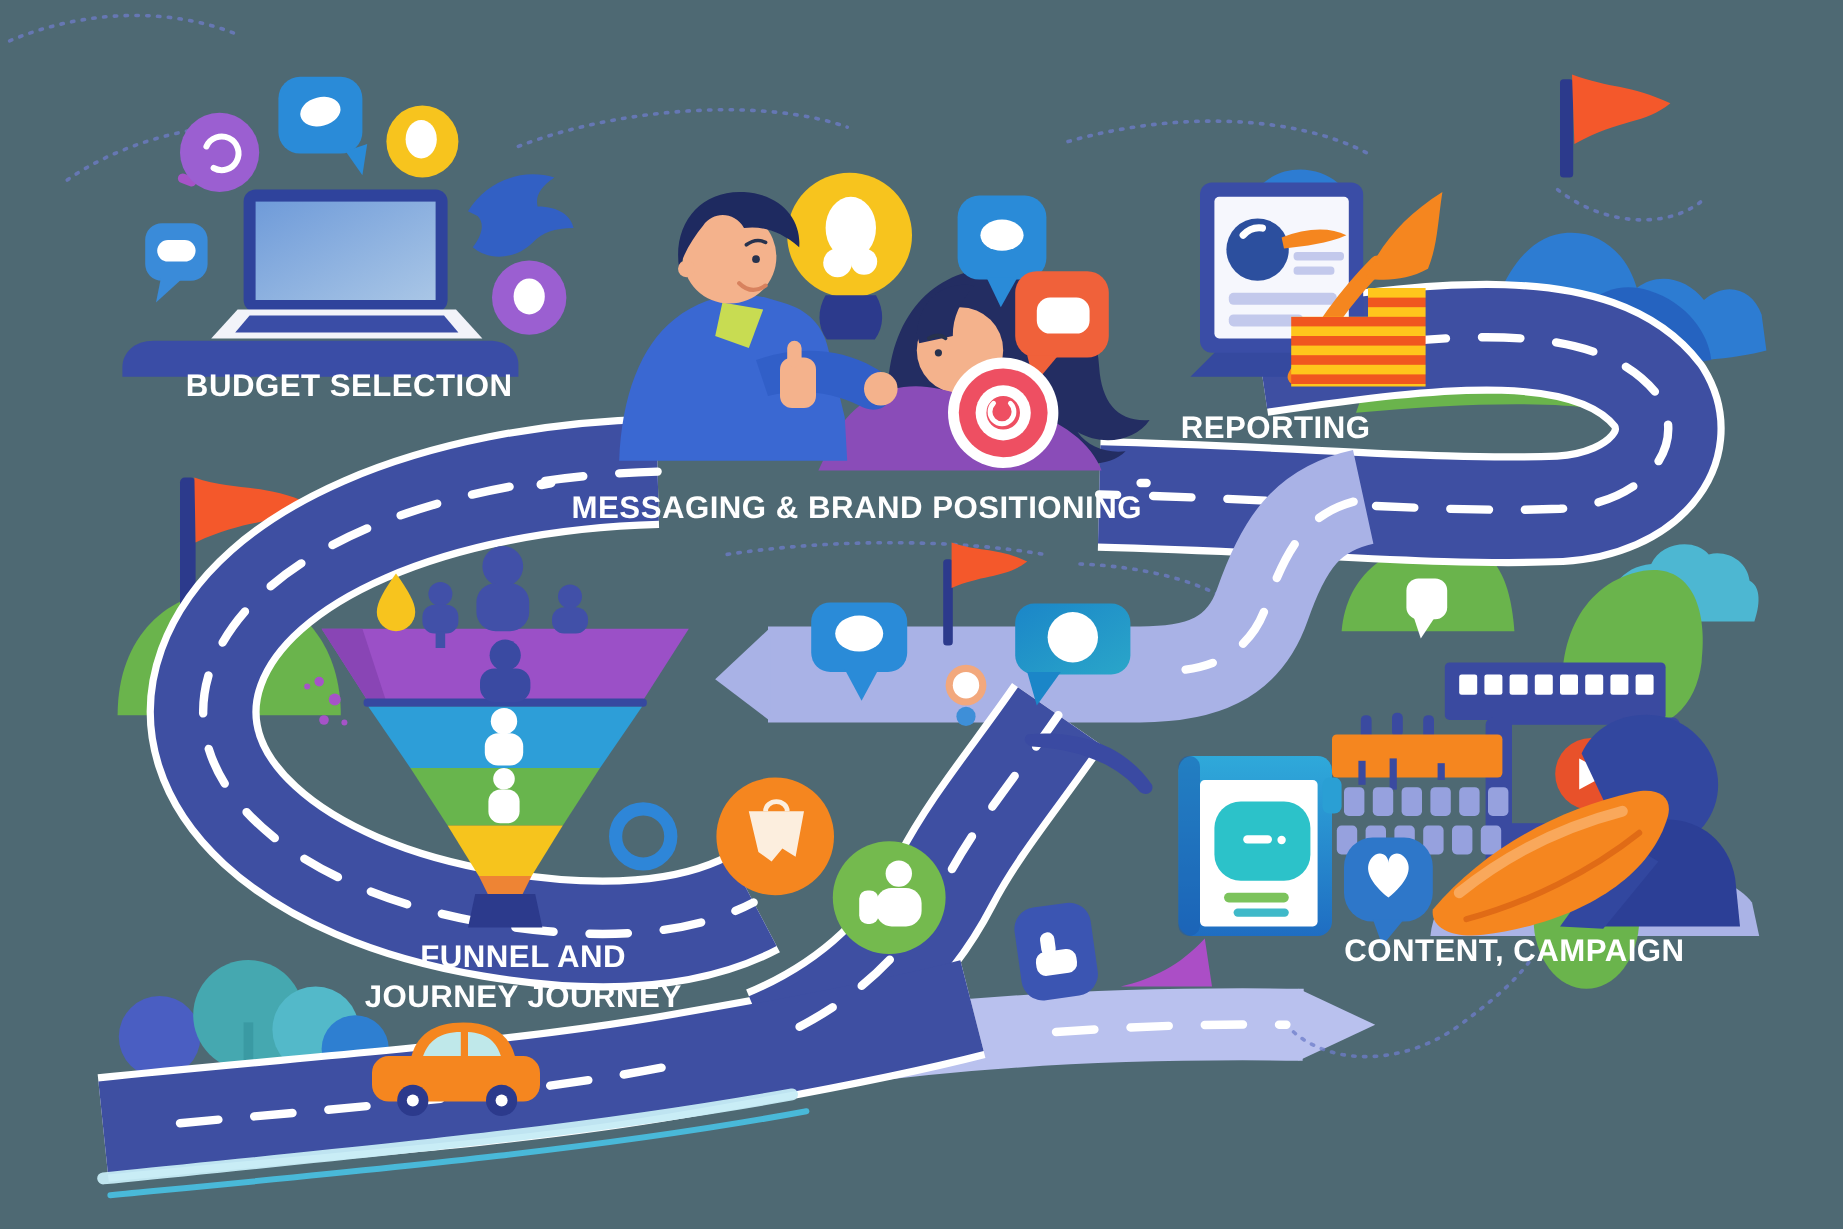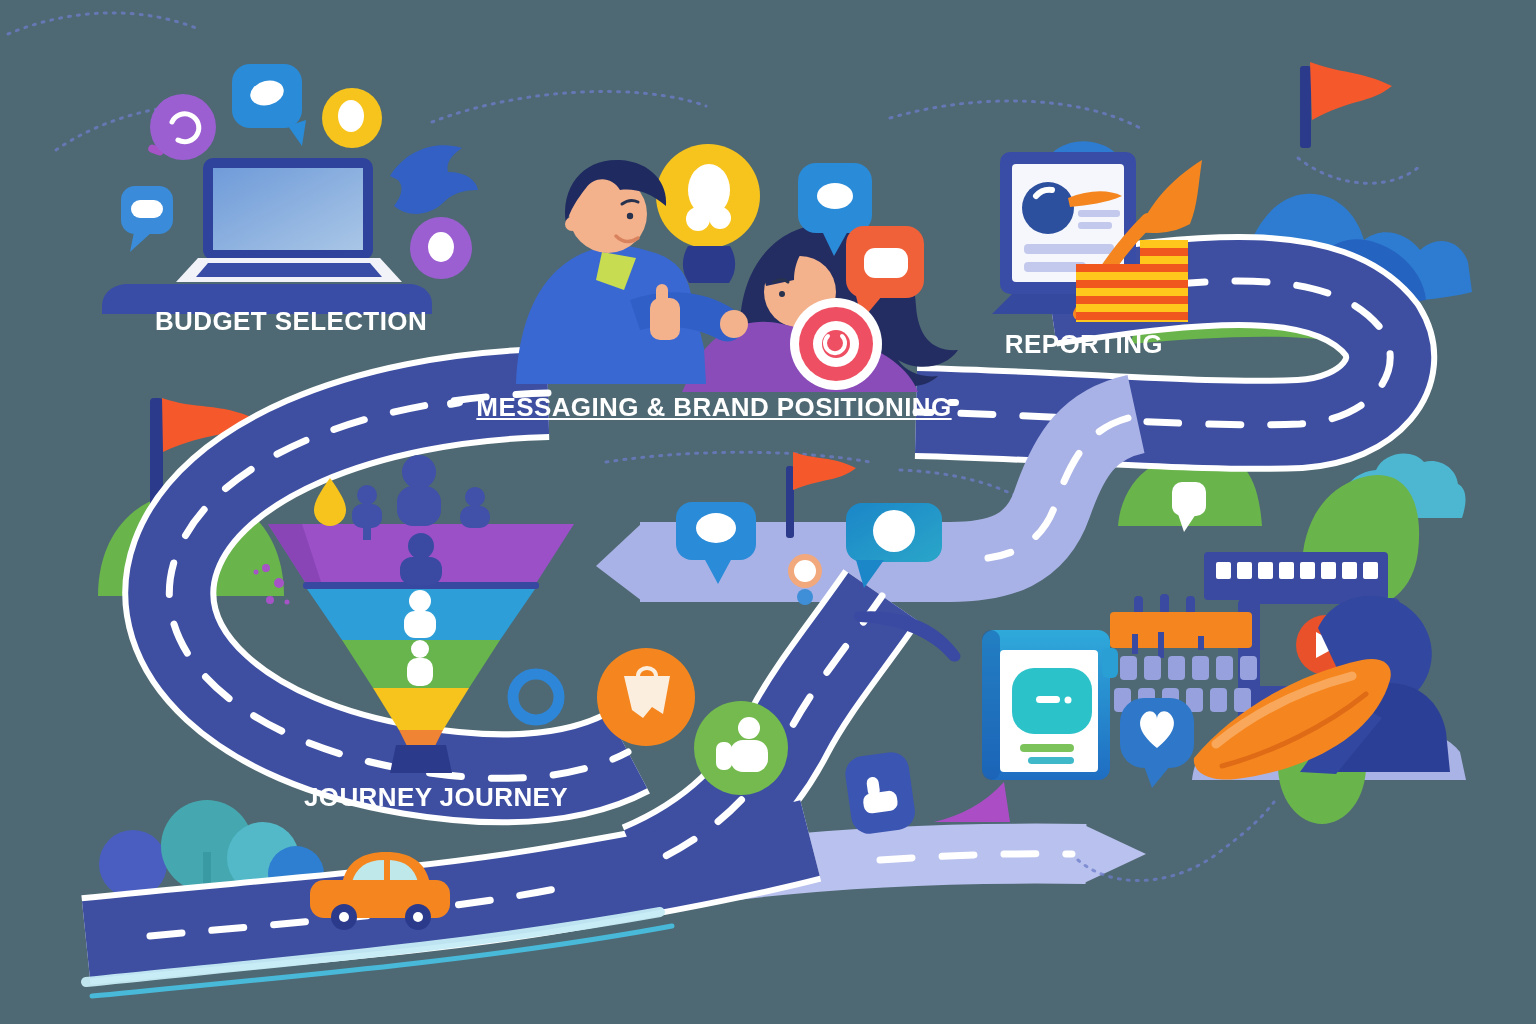--- a/index.html
+++ b/index.html
@@ -369,22 +369,26 @@
   <g fill="#fff">
     <rect x="447" y="399" width="16" height="8" rx="4" transform="rotate(-10 455 403)"></rect>
     <rect x="947" y="399" width="12" height="7" rx="3.5"></rect>
   </g>
   <path class="dots" d="M 1078 860 C 1110 888 1168 888 1214 856 C 1244 834 1262 818 1274 802"></path>
 </svg>
 
 <div class="stage-label" style="left:91px;top:305px;width:400px;">
   <div>BUDGET SELECTION</div>
 </div>
-<div class="stage-label" style="left:464px;top:391px;width:500px;text-decoration:underline;">
+<div class="stage-label" style="left:464px;top:407px;width:500px;">
   <div>MESSAGING &amp; BRAND POSITIONING</div>
 </div>
-<div class="stage-label" style="left:963px;top:328px;width:200px;text-align:right;">
+<div class="stage-label" style="left:963px;top:340px;width:200px;">
   <div>REPORTING</div>
 </div>
 <div class="stage-label" style="left:236px;top:781px;width:400px;">
+  <div>FUNNEL AND</div>
   <div>JOURNEY JOURNEY</div>
 </div>
+<div class="stage-label" style="left:1062px;top:776px;width:400px;">
+  <div>CONTENT, CAMPAIGN</div>
+</div>
 </div>
 
 </body></html>

